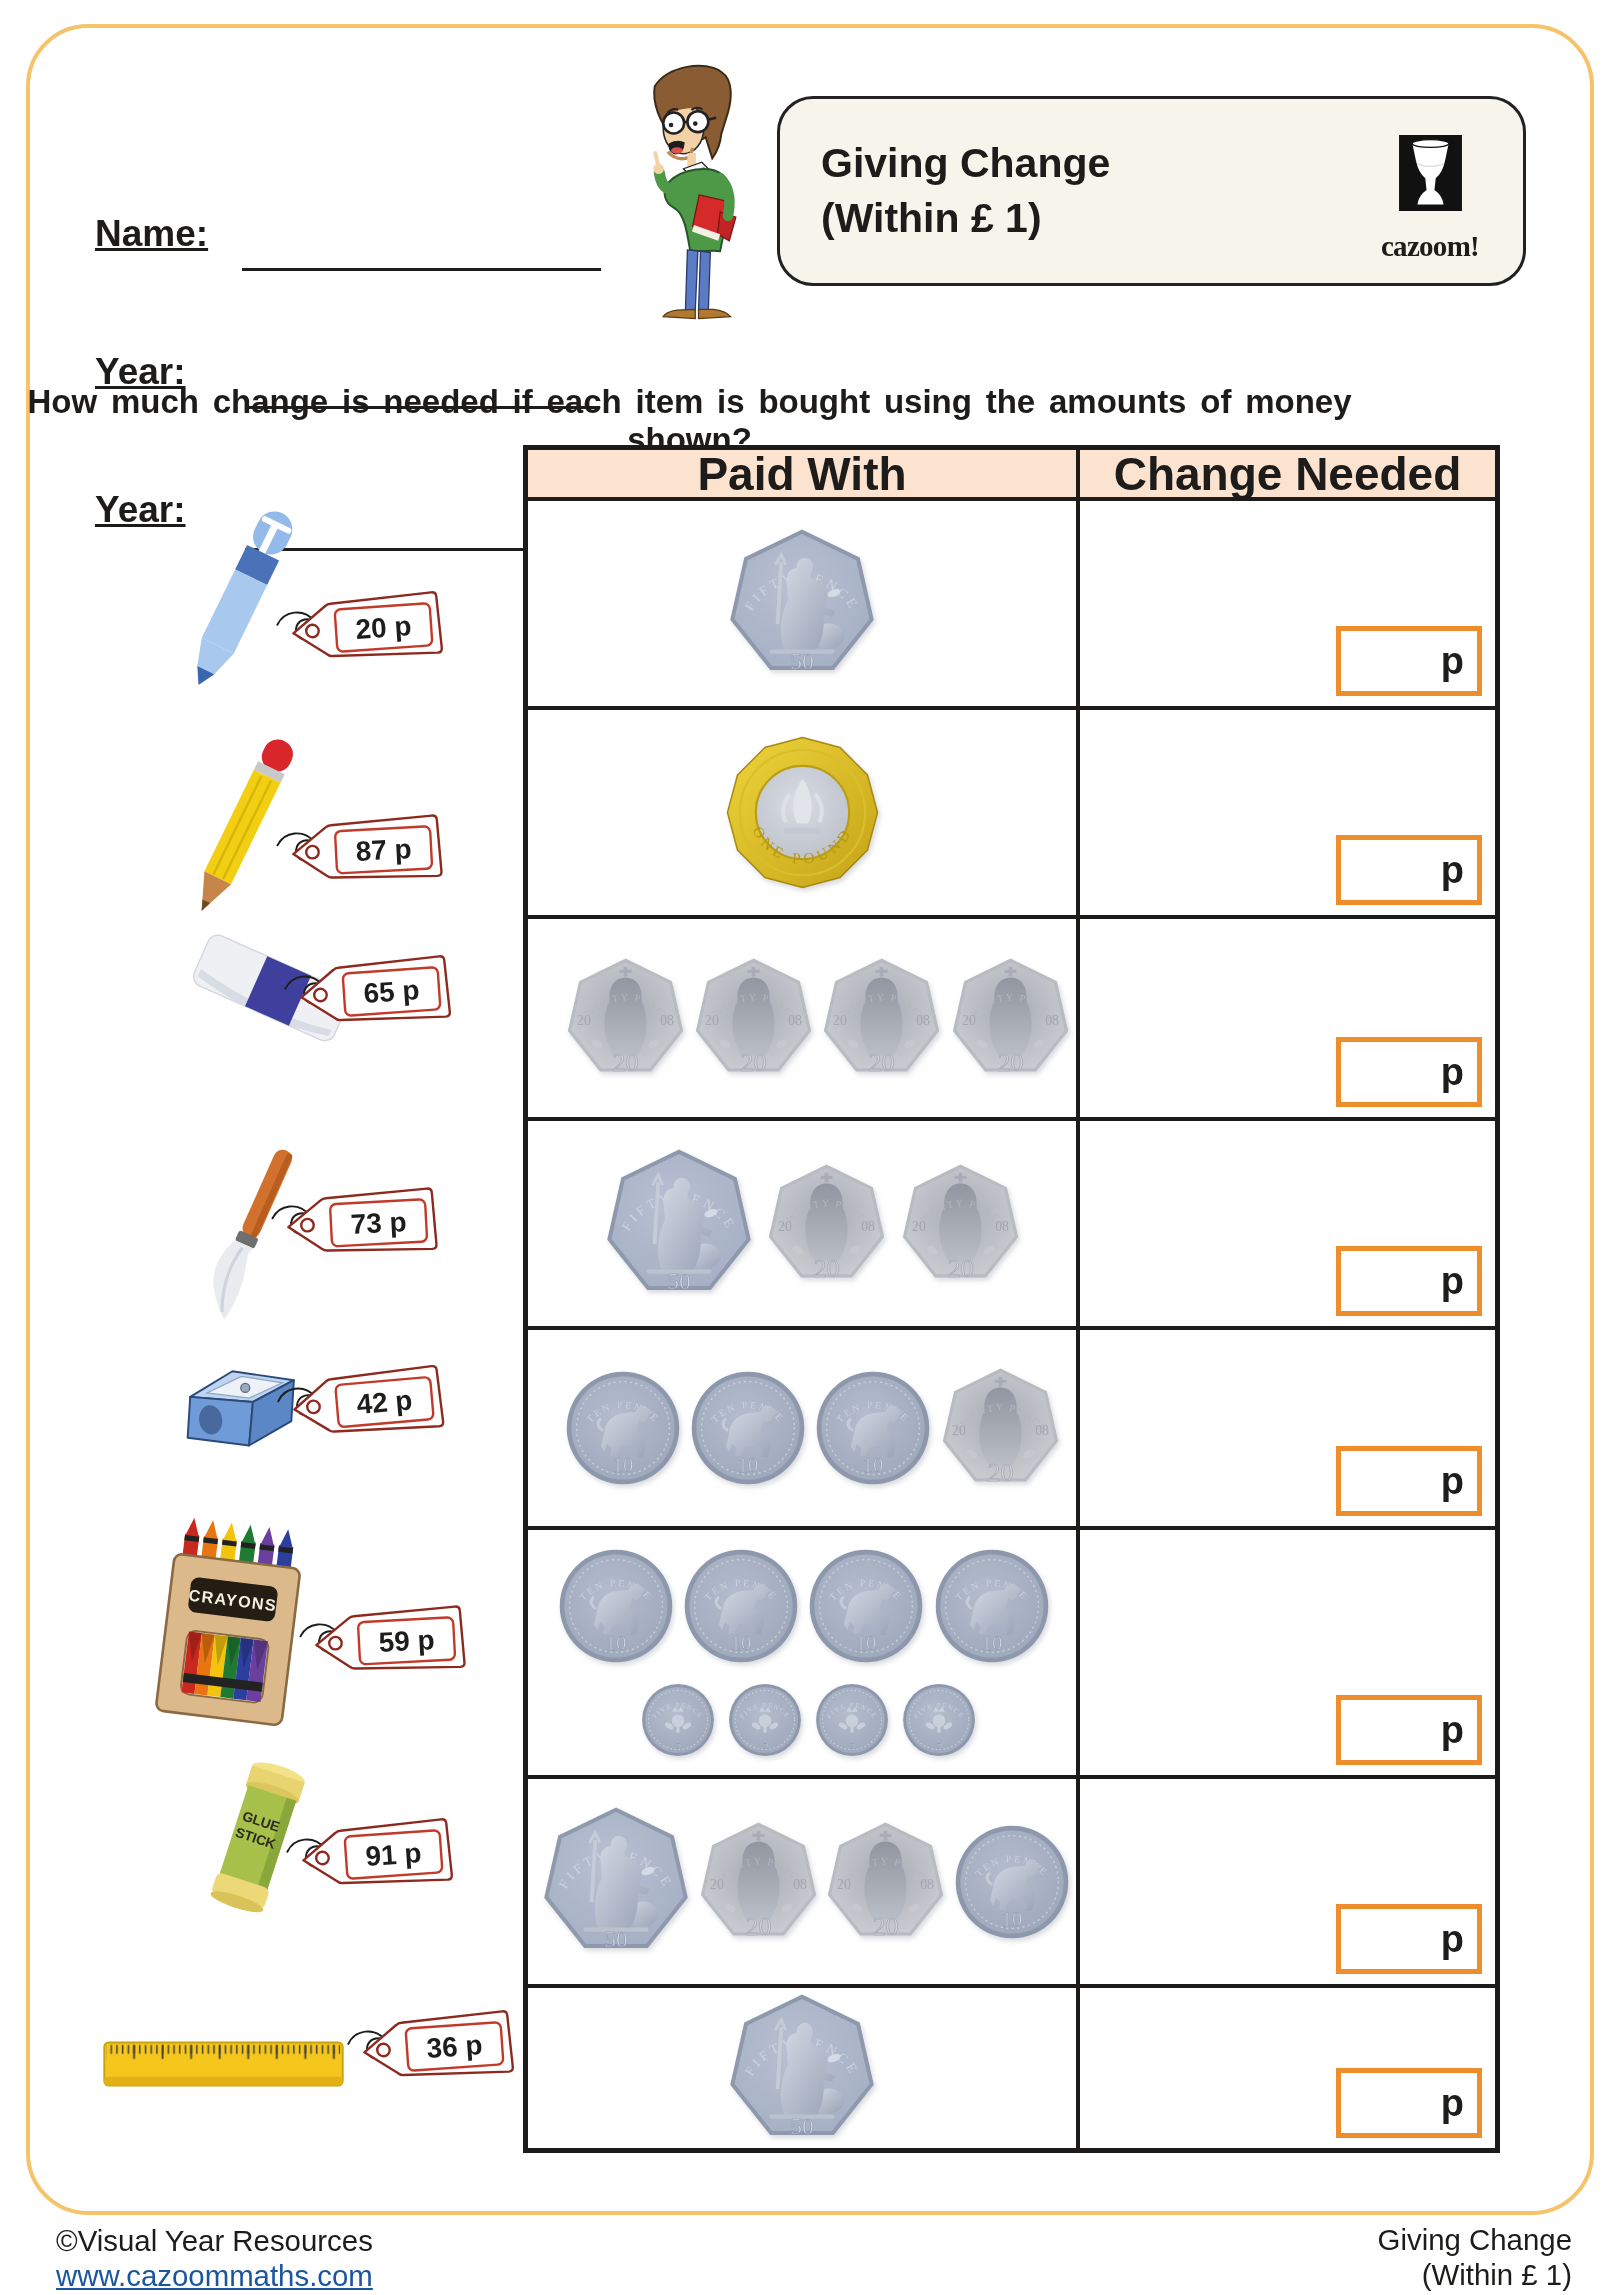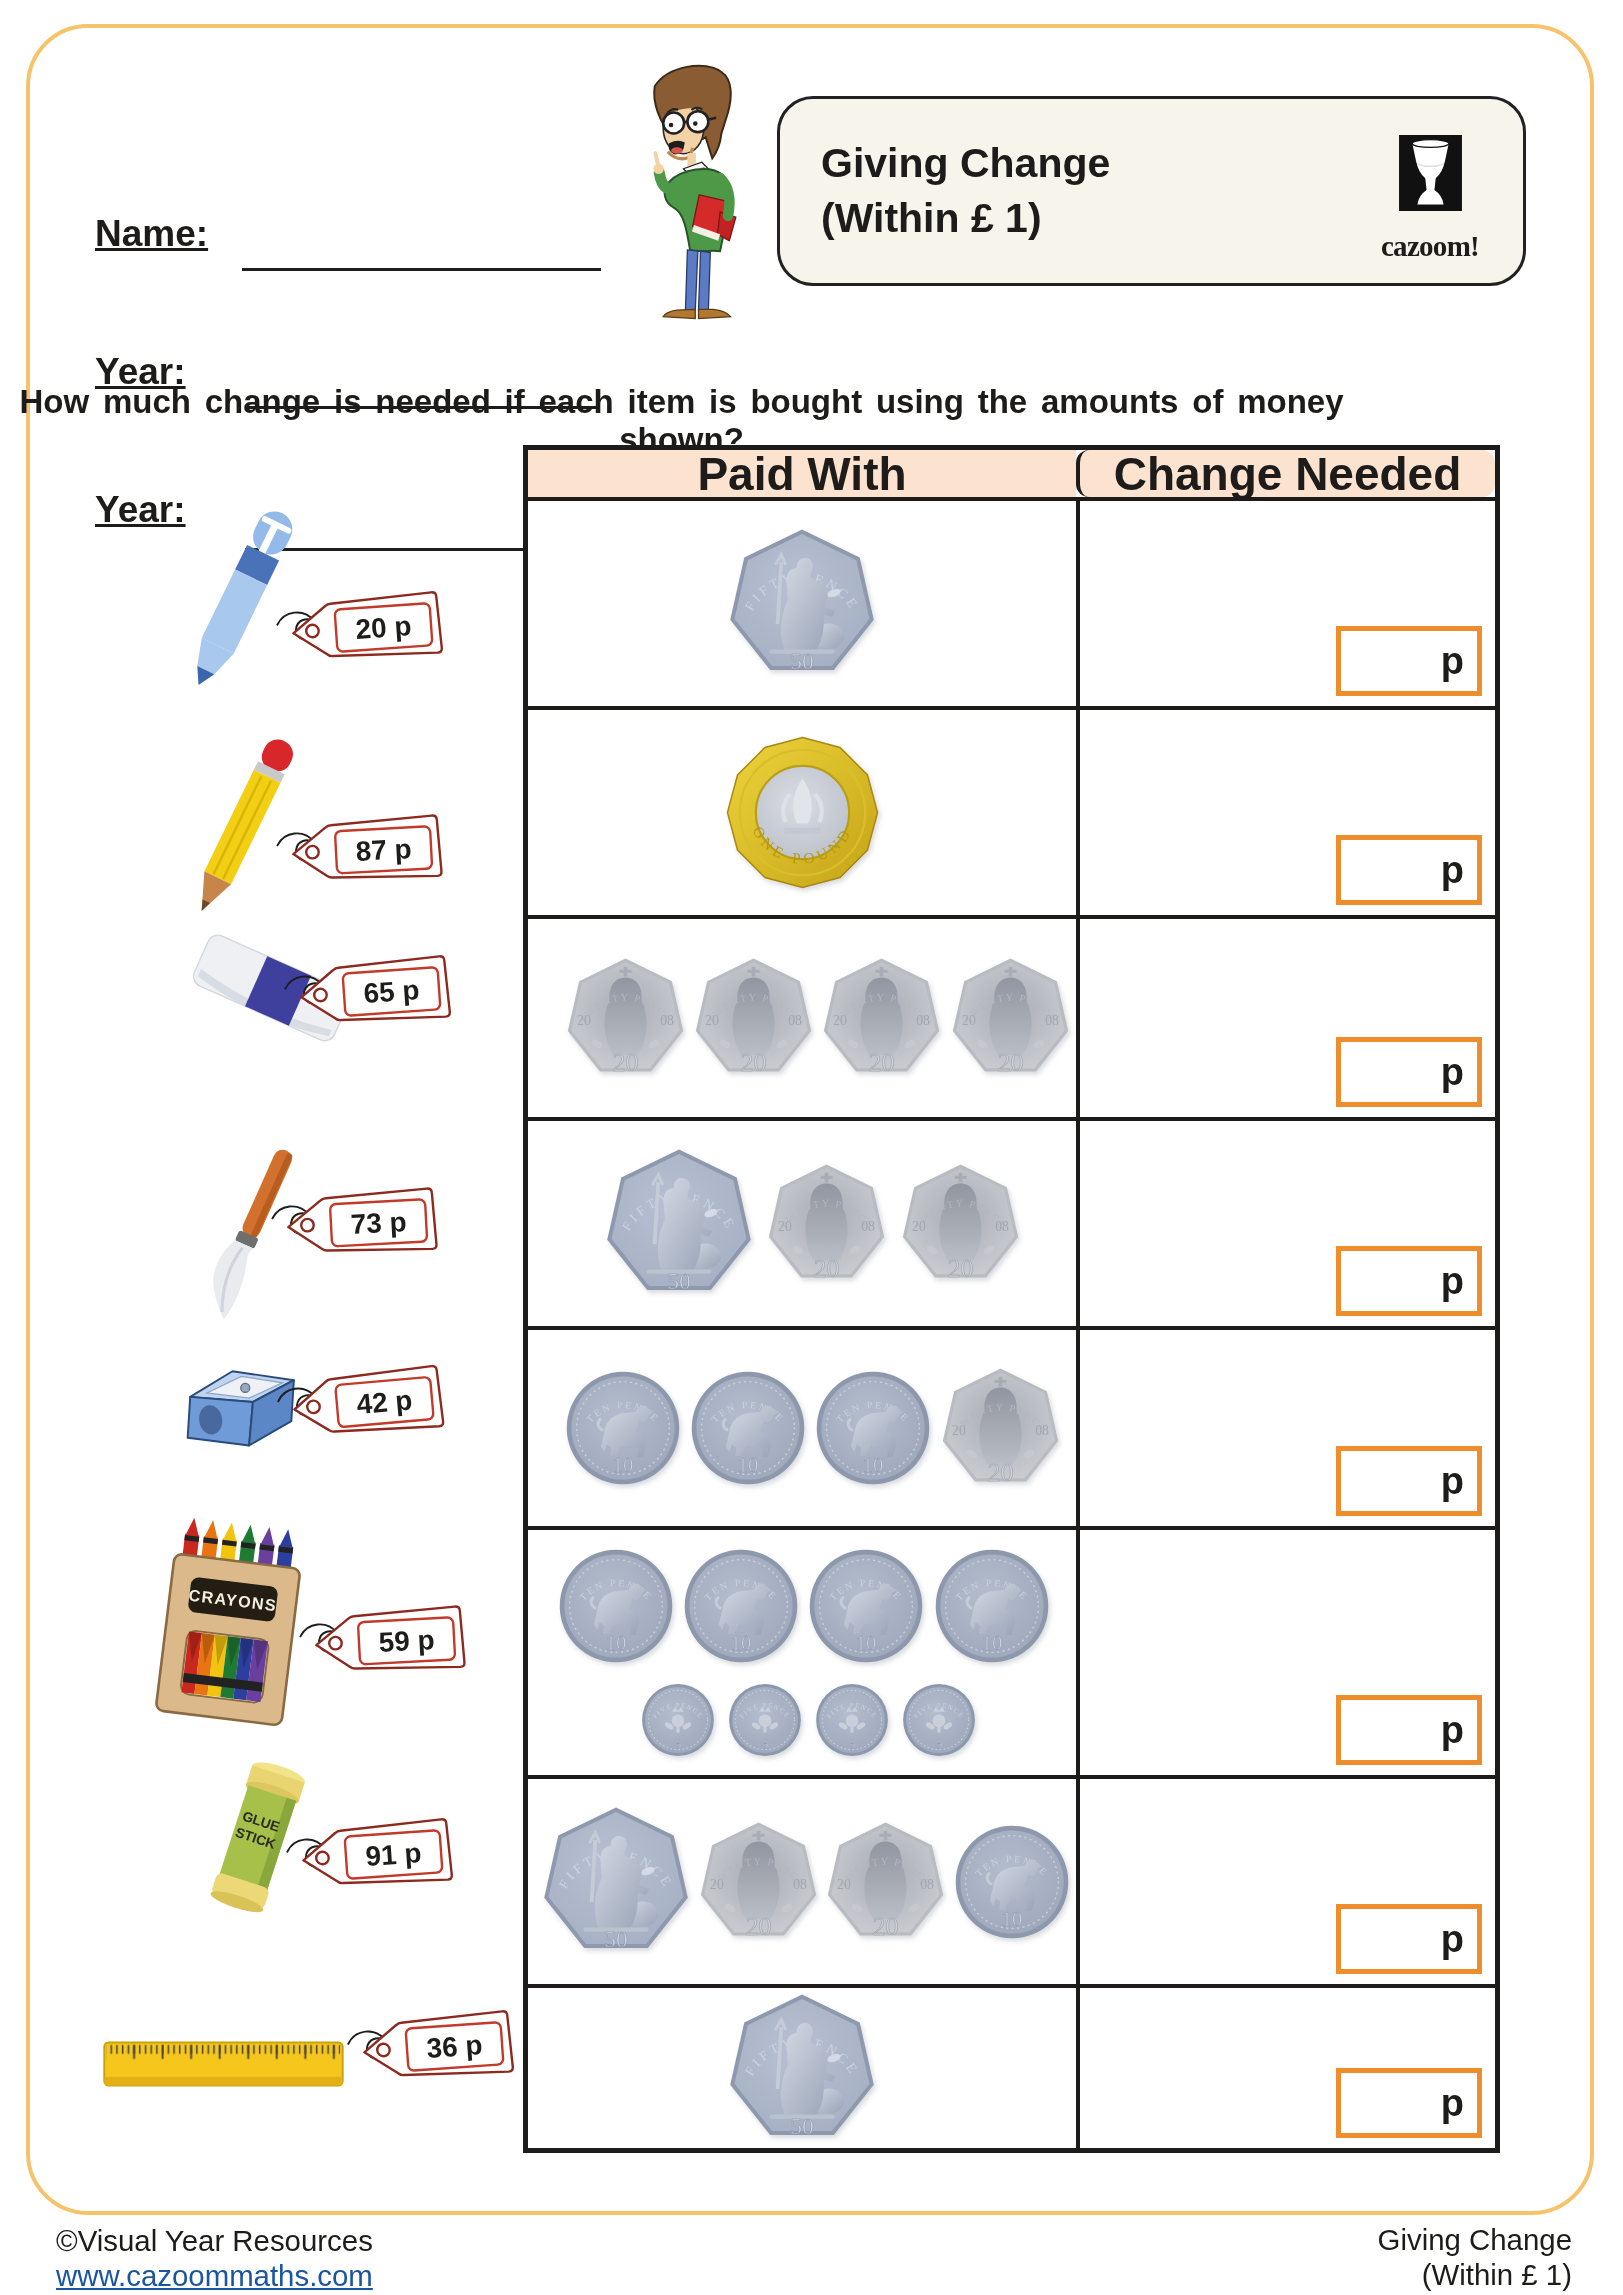--- a/index.html
+++ b/index.html
@@ -26,38 +26,38 @@
   
   .titlebox{
     position:absolute;left:777px;top:96px;width:749px;height:190px;
     border:3.9px solid #222;border-radius:36px;background:#f7f4ec;box-sizing:border-box;
   }
   .titletext{position:absolute;left:41px;top:50%;transform:translateY(-50%);
     font-size:41px;font-weight:bold;line-height:55px;white-space:nowrap;}
   .logo{position:absolute;right:31px;top:36px;width:124px;text-align:center;}
   .logo-word{font-family:"Liberation Serif", serif;font-weight:bold;font-size:29px;letter-spacing:-0.7px;margin-top:17px;}
   
-  .question{position:absolute;left:0;width:1363px;top:383px;text-align:center;
+  .question{position:absolute;left:8px;width:1363px;top:383px;text-align:center;
     font-size:33px;font-weight:bold;word-spacing:4.6px;}
   
   .wtable{
     position:absolute;left:523px;top:445px;width:967px;
     border:5.9px solid var(--line);
     display:grid;grid-template-columns:548px 419px;
     grid-template-rows:47px 209px 209px 202px 209px 200px 249px 209px 164px;
     background:#fff;
   }
   .wtable .th{
     background:var(--peach);display:flex;align-items:center;justify-content:center;
     font-size:46px;font-weight:bold;box-sizing:border-box;
   }
   .wtable .cell{position:relative;border-top:4.6px solid var(--line);box-sizing:border-box;
     display:flex;flex-direction:column;justify-content:center;}
   .wtable .c2{border-left:4.6px solid var(--line);}
-  .wtable .th.c2{border-left:4.6px solid var(--line);border-radius:13px;}
+  .wtable .th.c2{border-left:4.6px solid var(--line);}
   .coin-line{display:flex;align-items:center;}
   .coin-line.center{justify-content:center;}
   .coin{filter:drop-shadow(2px 3.3px 2.6px rgba(40,50,70,.18));flex:0 0 auto;}
   .ansbox{
     position:absolute;right:13px;bottom:10.5px;width:136px;height:60px;
     border:5.9px solid var(--orange);background:#fff;
   }
   .ansbox .unit{
     position:absolute;right:13px;top:50%;transform:translateY(-50%);
     font-size:38px;font-weight:bold;color:#1d1d1b;

